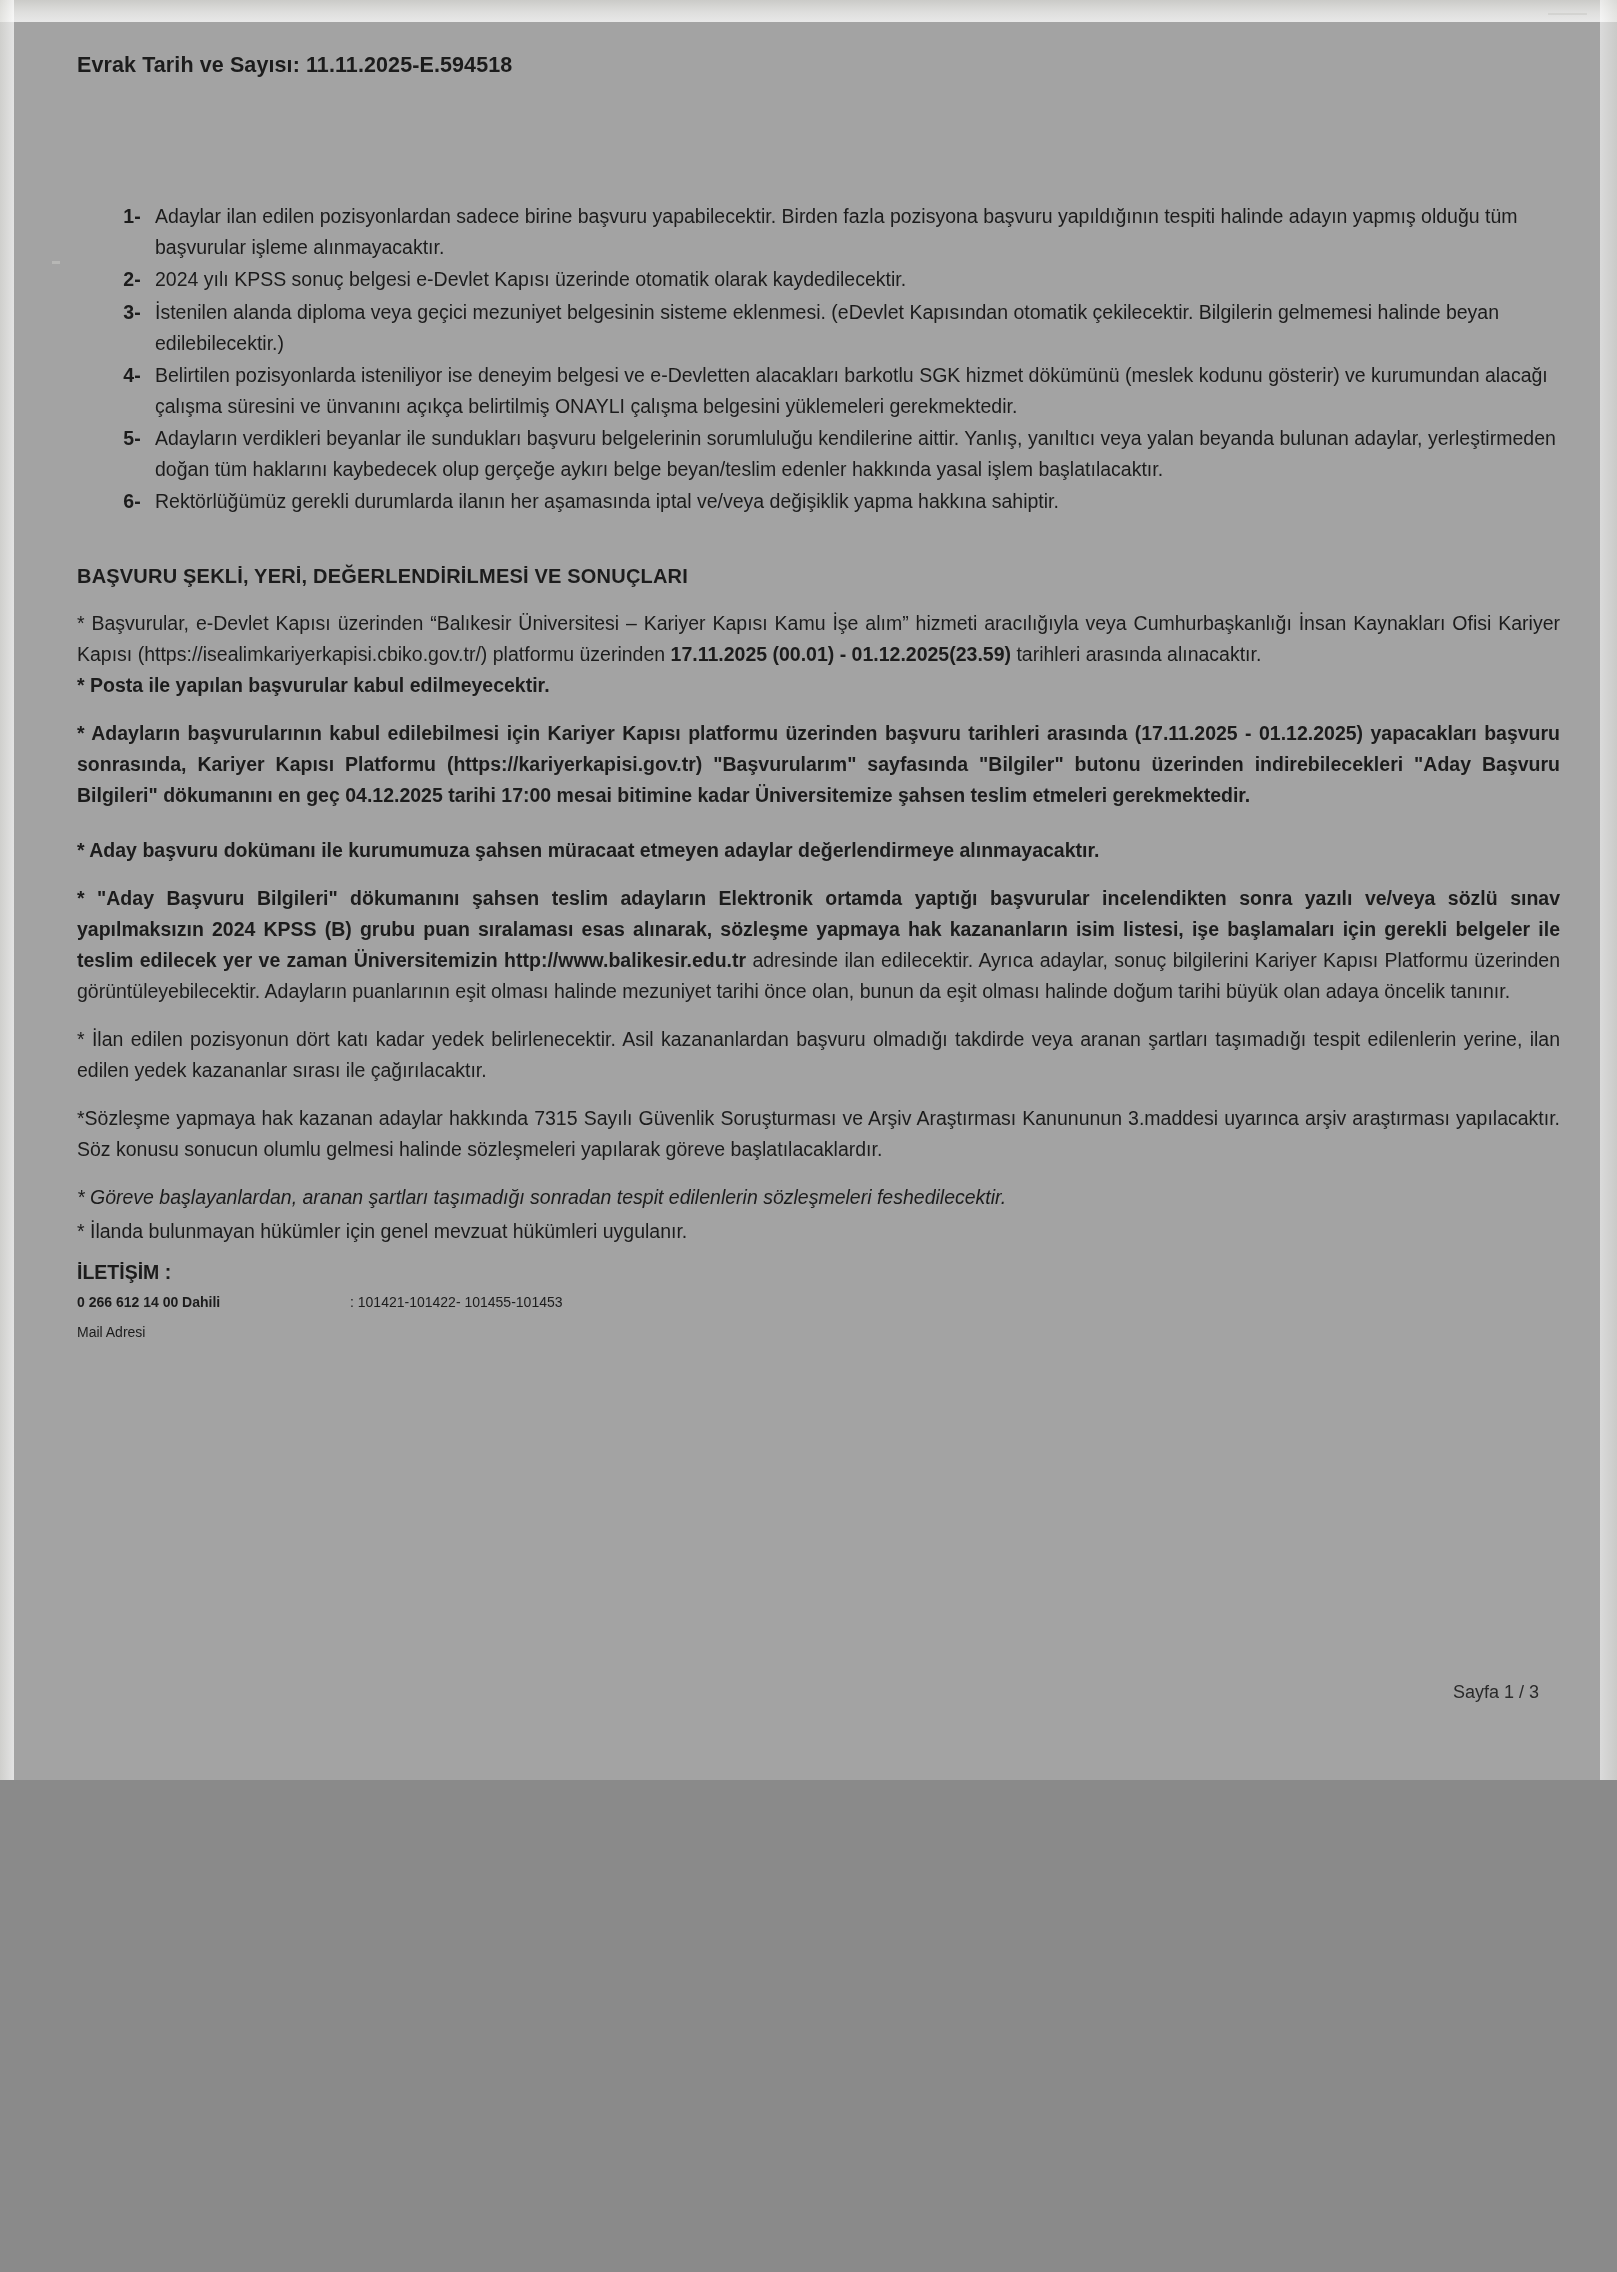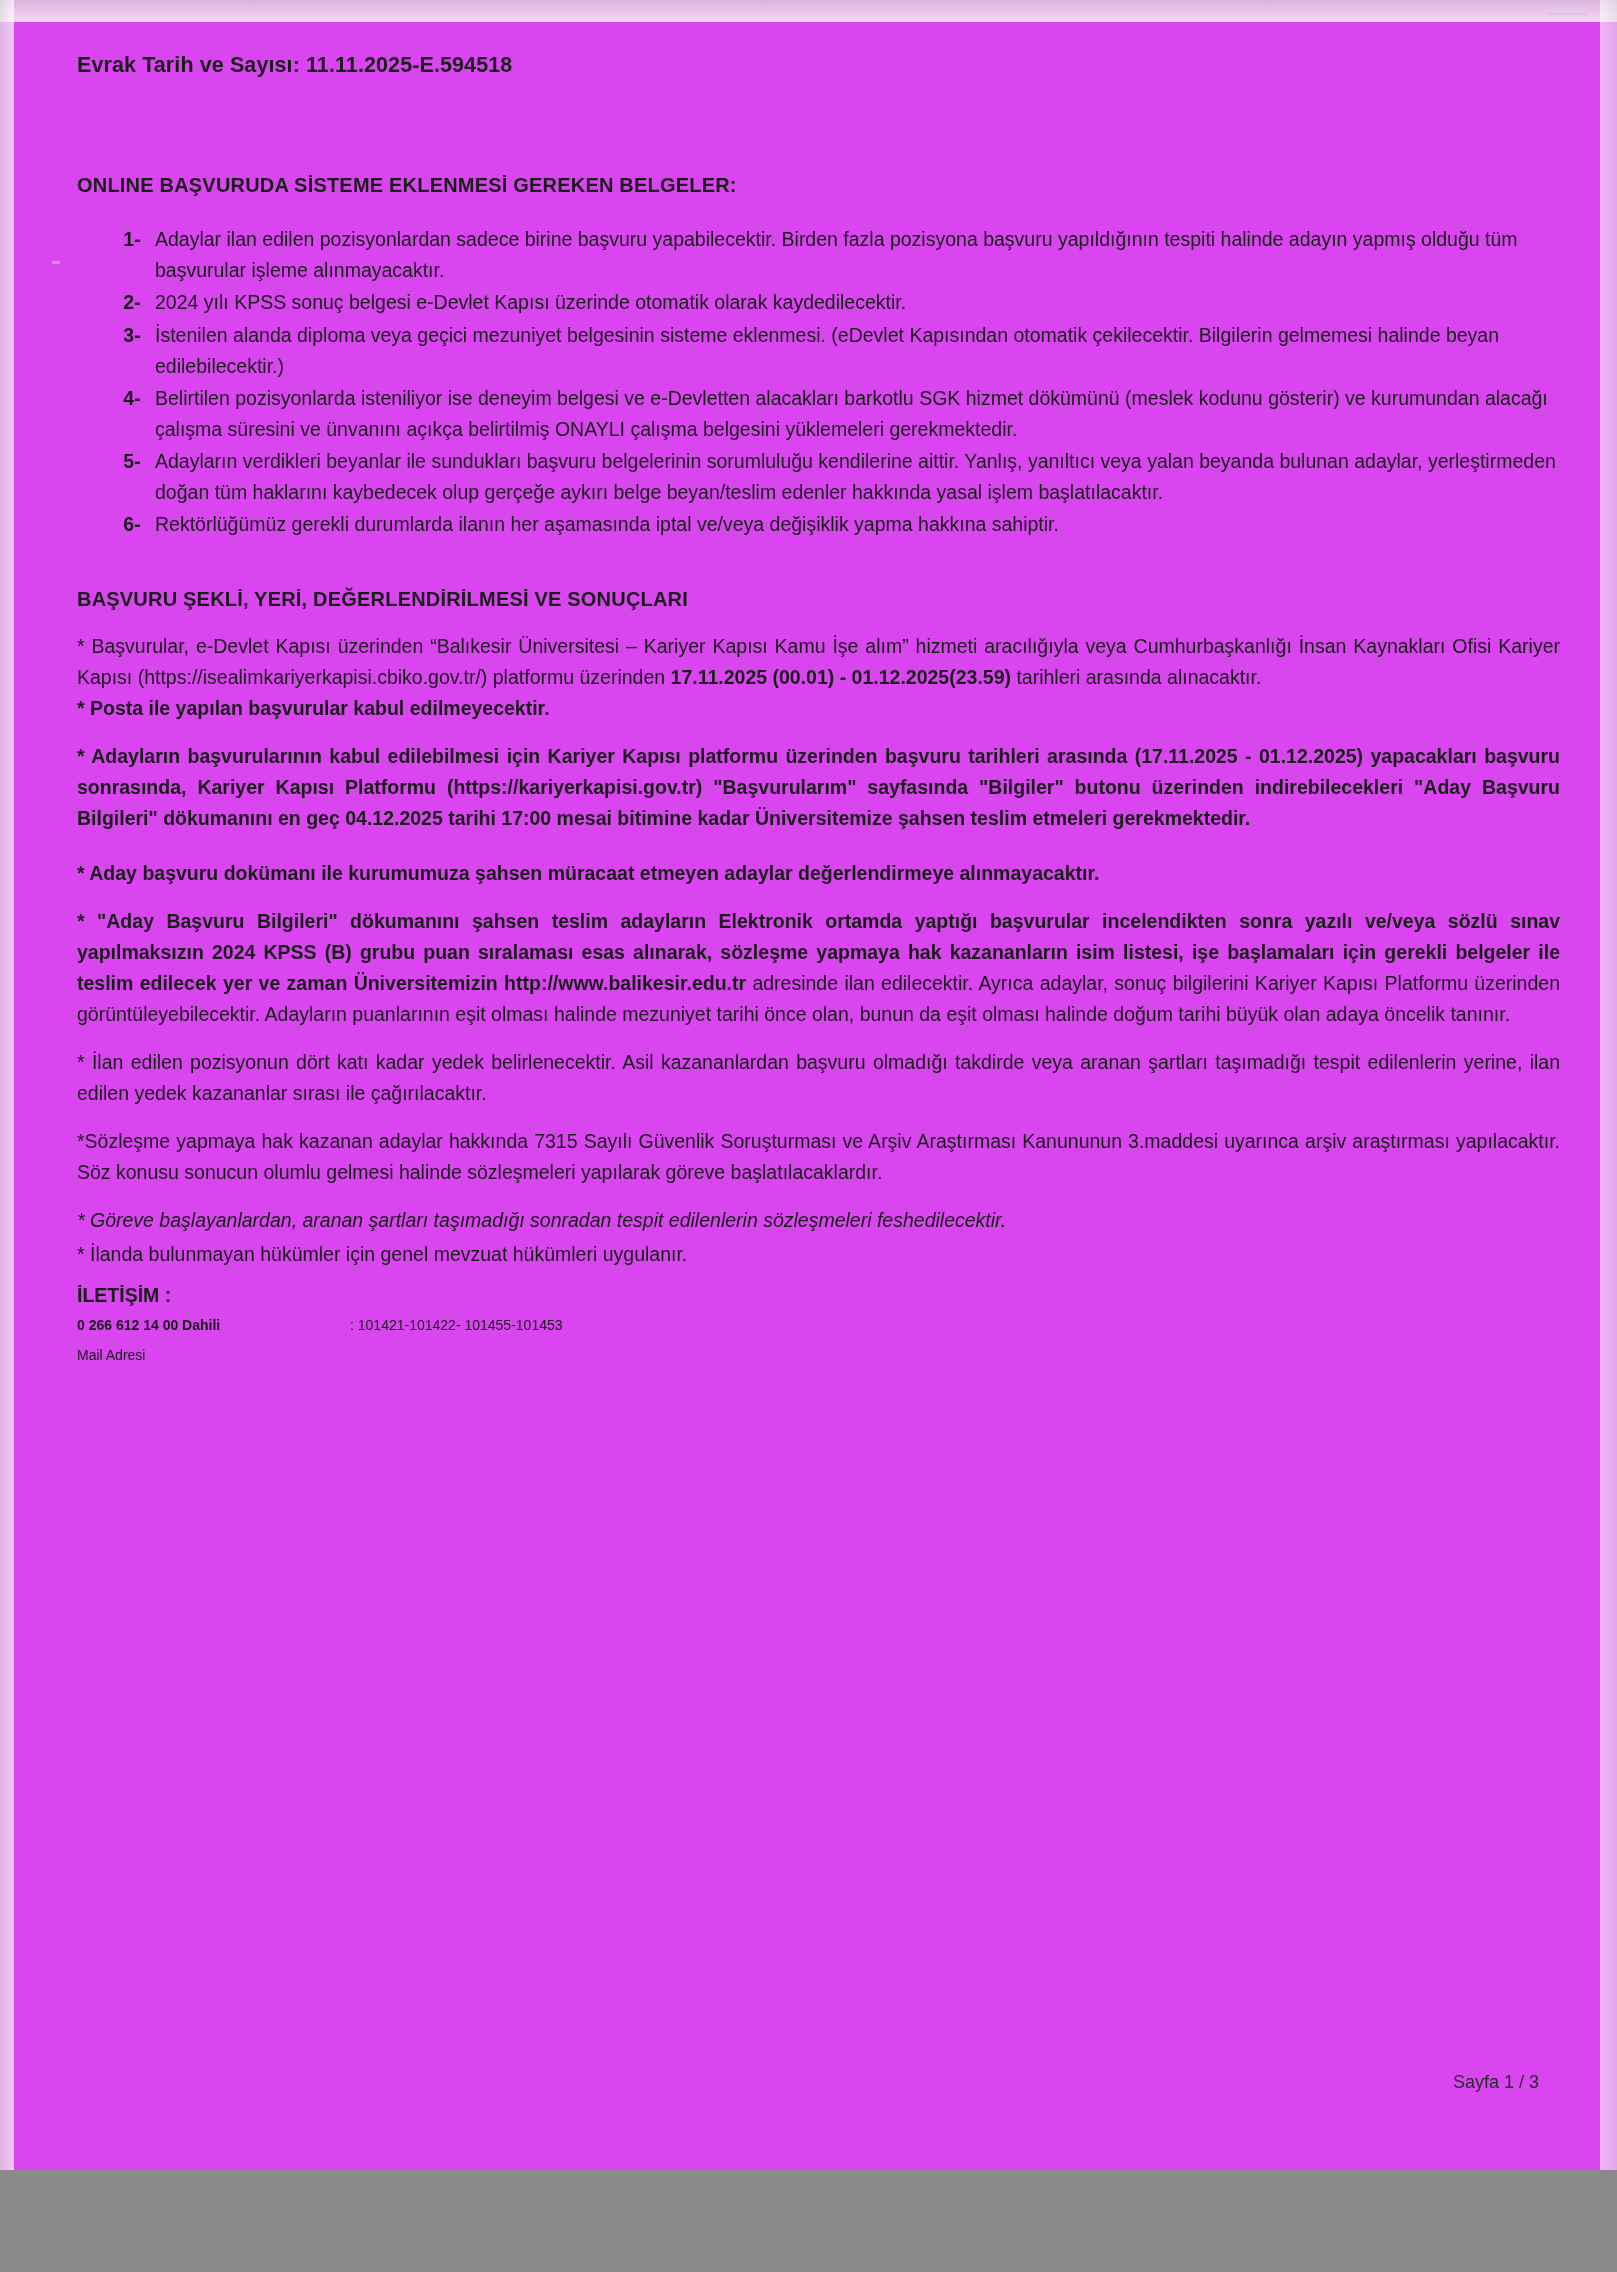--- a/index.html
+++ b/index.html
@@ -3,22 +3,22 @@
 <meta charset="utf-8">
 <style>
   html, body {
     margin: 0;
     padding: 0;
     background: #8a8a8a;
   }
   .page {
     position: relative;
     width: 1617px;
-    height: 2170px;
-    background: #d946ef;
+    height: 1780px;
+    background: #a3a3a3;
     margin: 0 auto;
     box-sizing: border-box;
     font-family: "Liberation Sans", sans-serif;
     color: #1c1c1c;
     overflow: hidden;
   }
   
   .scan-top {
     position: absolute;
     top: 0; left: 0; right: 0;
@@ -136,21 +136,20 @@
   <div class="scan-top"></div>
   <div class="scan-left"></div>
   <div class="scan-right"></div>
   <div class="scan-speck" style="left:52px; top:261px; width:7.8px; height:2.6px;"></div>
   <div class="scan-speck" style="left:1548px; top:13px; width:39px; height:2px;"></div>
 
   <div class="doc-header">Evrak Tarih ve Sayısı: 11.11.2025-E.594518</div>
 
   <div class="content" style="top:174px;">
 
-    <div class="sec-heading">ONLINE BAŞVURUDA SİSTEME EKLENMESİ GEREKEN BELGELER:</div>
 
     <ul class="list" style="margin-top:27px;">
       <li class="list-item" style="padding-left:40px;">
         <span class="list-num">1-</span>
         <span class="list-text">Adaylar ilan edilen pozisyonlardan sadece birine başvuru yapabilecektir. Birden fazla pozisyona başvuru yapıldığının tespiti halinde adayın yapmış olduğu tüm başvurular işleme alınmayacaktır.</span>
       </li>
       <li class="list-item" style="padding-left:40px;">
         <span class="list-num">2-</span>
         <span class="list-text">2024 yılı KPSS sonuç belgesi e-Devlet Kapısı üzerinde otomatik olarak kaydedilecektir.</span>
       </li>

